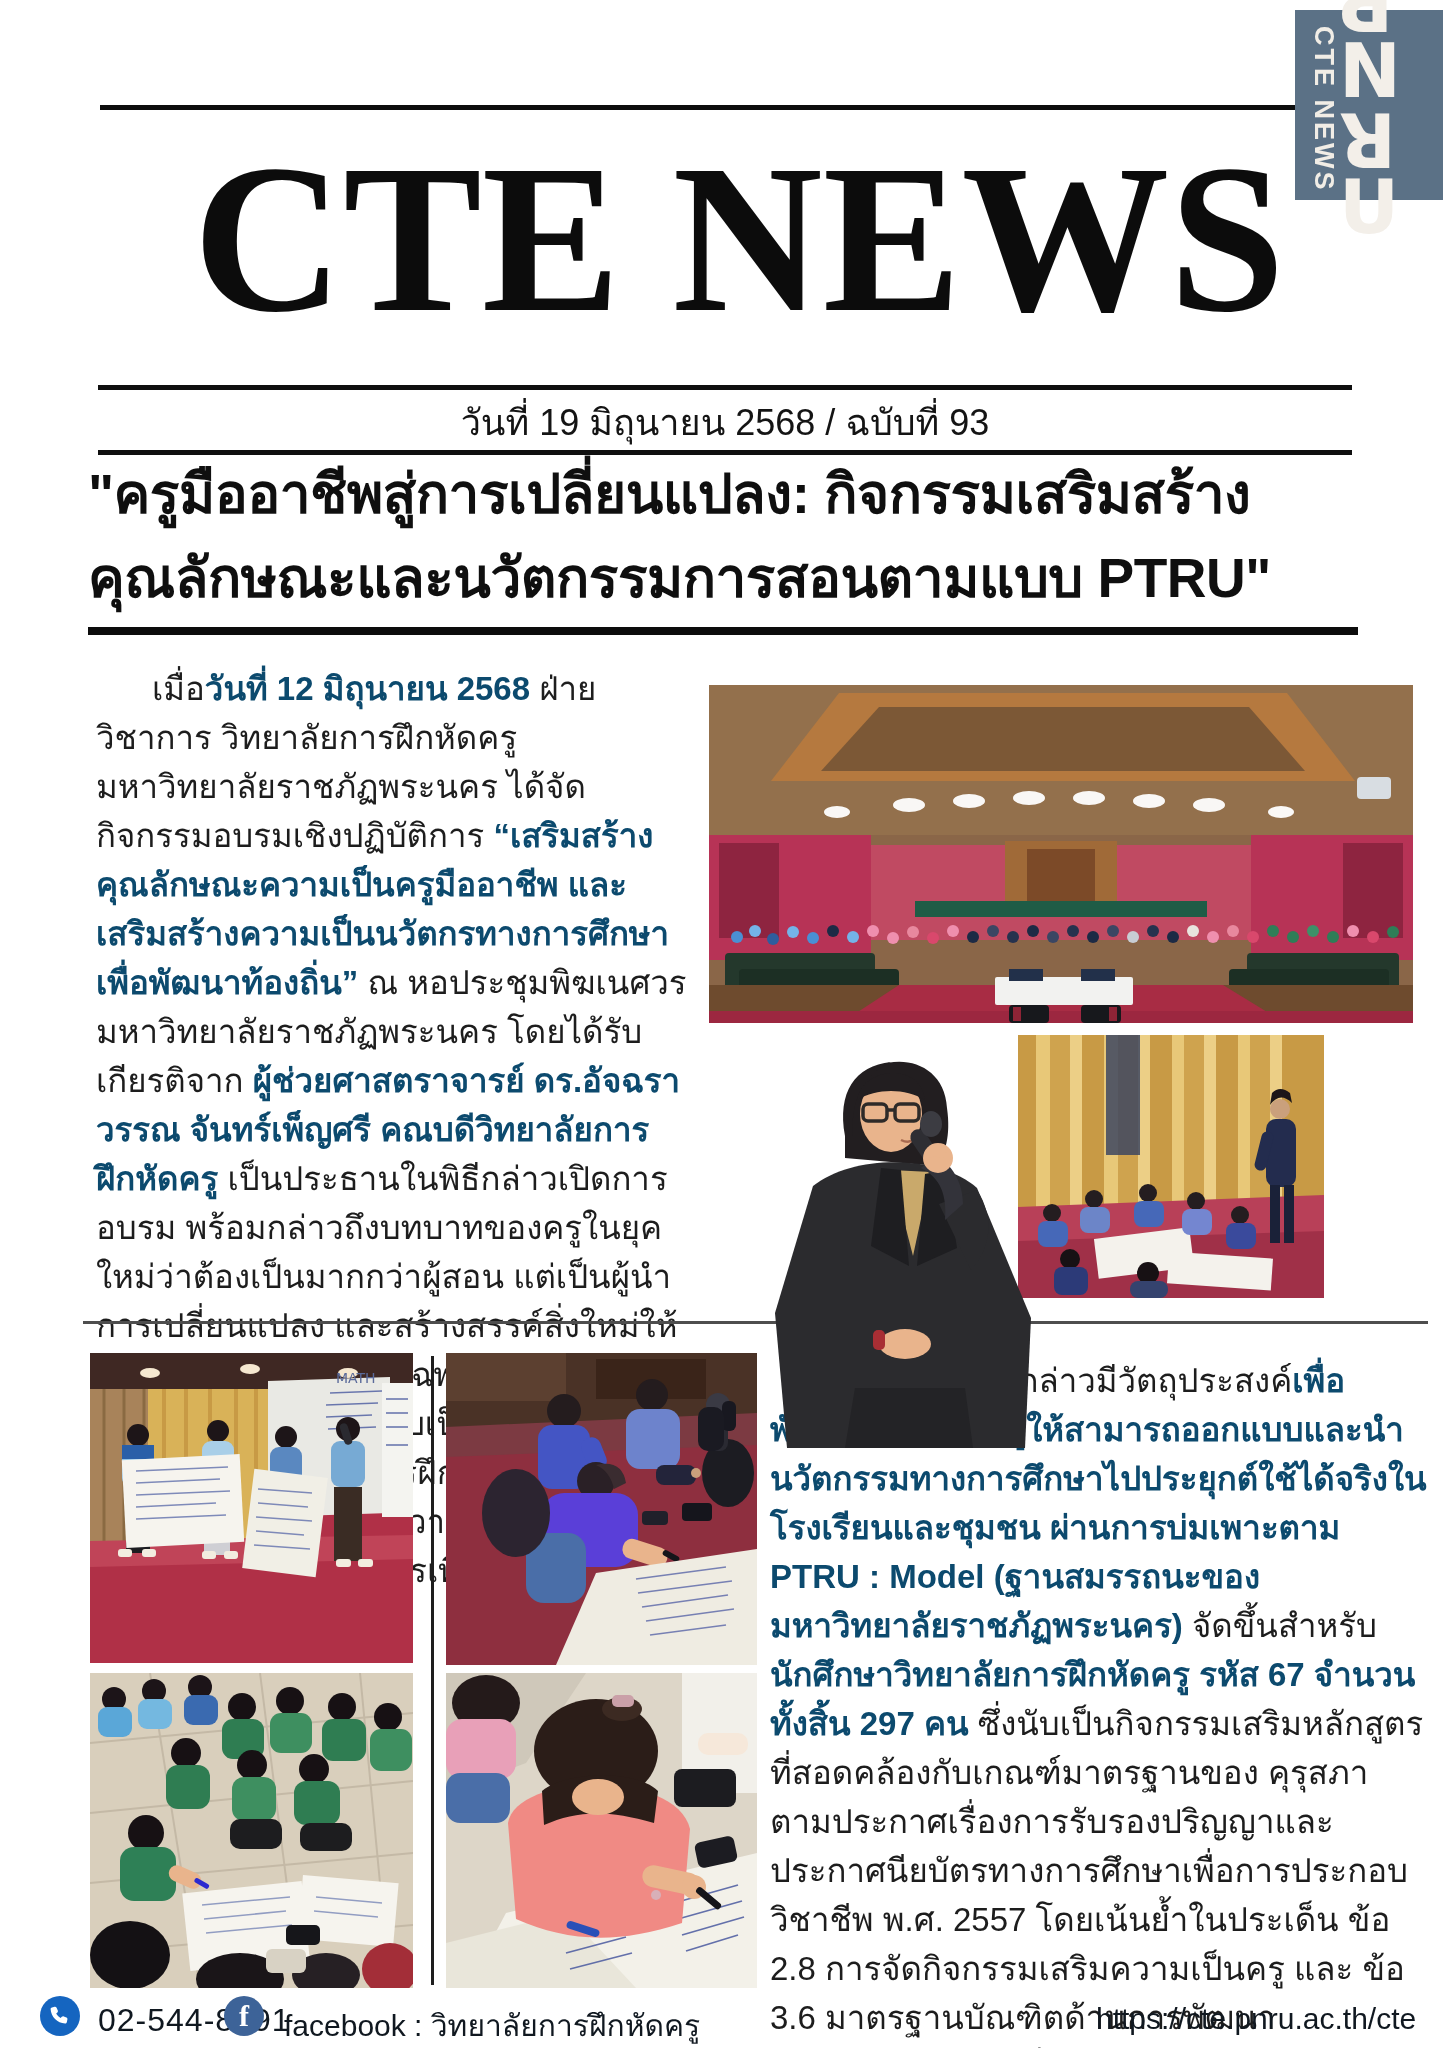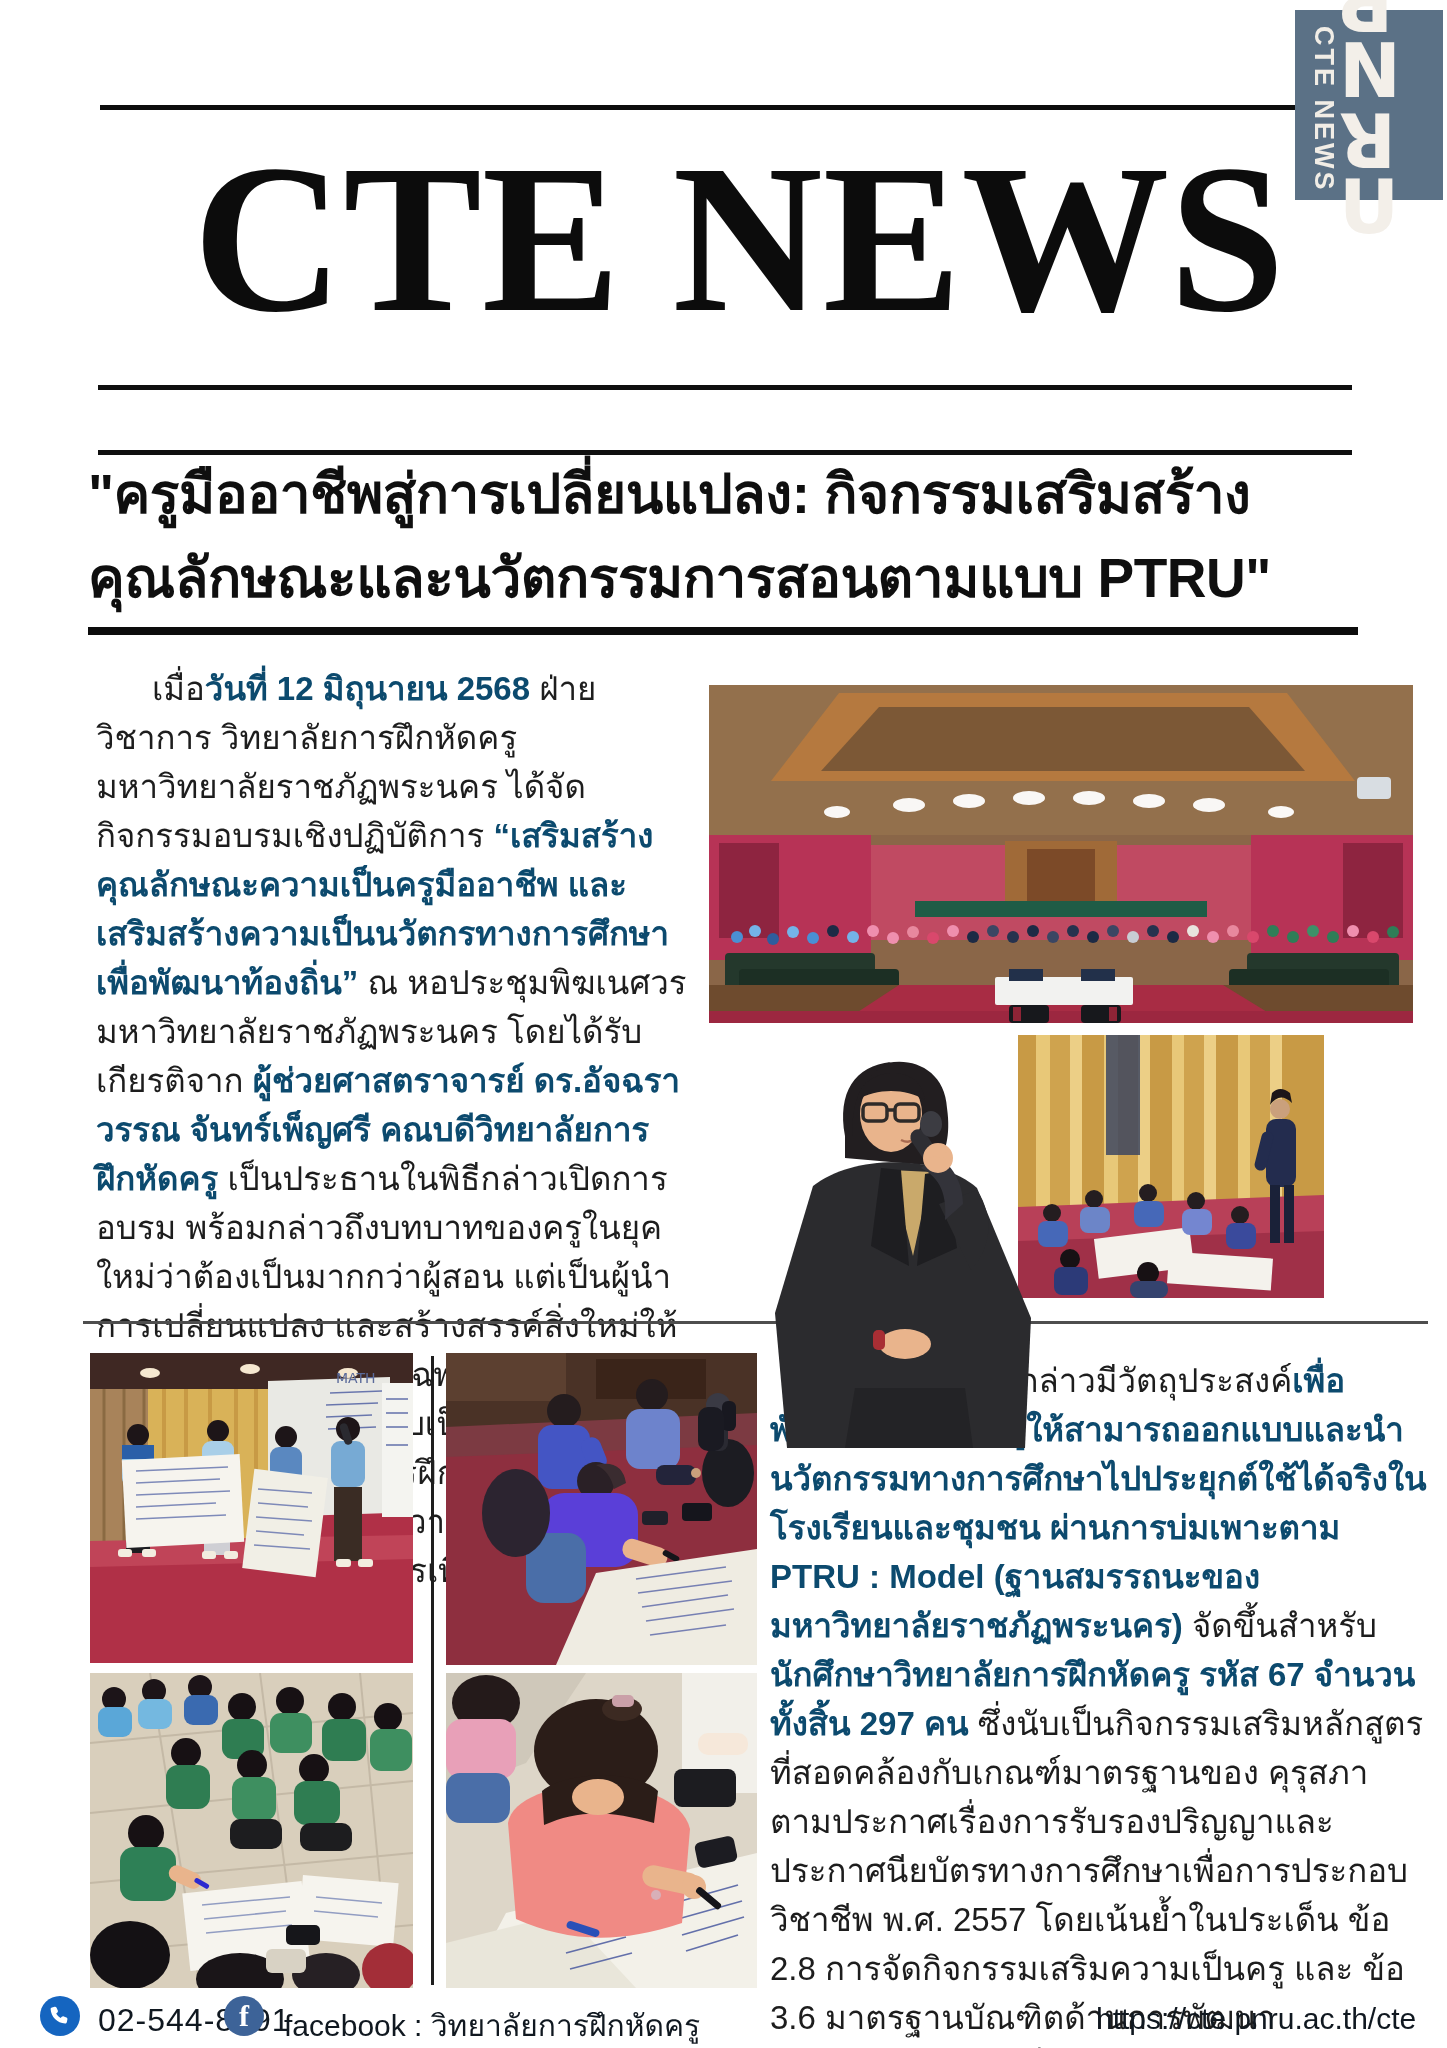--- a/index.html
+++ b/index.html
@@ -66,20 +66,21 @@
       <div><span class="flip">P</span><span>N</span></div>
       <div><span class="flip">R</span><span>U</span></div>
     </div>
   </div>
 
   <svg class="abs" id="masthead-svg">
     <text x="193" y="310" font-family="Liberation Serif, DejaVu Serif, serif" font-weight="bold" font-size="212" fill="#0c0c0c" textLength="1092" lengthAdjust="spacingAndGlyphs">CTE NEWS</text>
   </svg>
 
   <div class="abs daterule" style="top:385px;"></div>
+  <div class="abs" id="dateline">วันที่ 19 มิถุนายน 2568 / ฉบับที่ 93</div>
   <div class="abs daterule" style="top:450px;"></div>
 
   <div class="abs" id="headline">"ครูมืออาชีพสู่การเปลี่ยนแปลง: กิจกรรมเสริมสร้างคุณลักษณะและนวัตกรรมการสอนตามแบบ PTRU"</div>
   <div class="abs" id="rule-headline"></div>
 
   <div class="abs bodytext indent" id="col-left"><span>เมื่อ</span><b>วันที่ 12 มิถุนายน 2568</b><span> ฝ่ายวิชาการ วิทยาลัยการฝึกหัดครู มหาวิทยาลัยราชภัฏพระนคร ได้จัดกิจกรรมอบรมเชิงปฏิบัติการ </span><b>“เสริมสร้างคุณลักษณะความเป็นครูมืออาชีพ และเสริมสร้างความเป็นนวัตกรทางการศึกษาเพื่อพัฒนาท้องถิ่น”</b><span> ณ หอประชุมพิฆเนศวร มหาวิทยาลัยราชภัฏพระนคร โดยได้รับเกียรติจาก </span><b>ผู้ช่วยศาสตราจารย์ ดร.อัจฉราวรรณ จันทร์เพ็ญศรี คณบดีวิทยาลัยการฝึกหัดครู</b><span> เป็นประธานในพิธีกล่าวเปิดการอบรม พร้อมกล่าวถึงบทบาทของครูในยุคใหม่ว่าต้องเป็นมากกว่าผู้สอน แต่เป็นผู้นำการเปลี่ยนแปลง และสร้างสรรค์สิ่งใหม่ให้กับการศึกษาไทย โดยเฉพาะในระดับท้องถิ่น กิจกรรมในครั้งนี้นับเป็นอีกหนึ่งก้าวสำคัญของวิทยาลัยการฝึกหัดครู ที่มุ่งมั่นผลิตครูที่มีคุณภาพ มีความเป็นมืออาชีพ และสามารถเป็นนวัตกรเพื่อการศึกษาได้อย่างแท้จริง</span></div>
 
   <svg class="abs photo" id="photo-auditorium" width="704" height="338" viewBox="0 0 704 338">
     <rect width="704" height="338" fill="#8a6648"></rect>
     <polygon points="0,0 704,0 704,150 0,150" fill="#93704c"></polygon>

